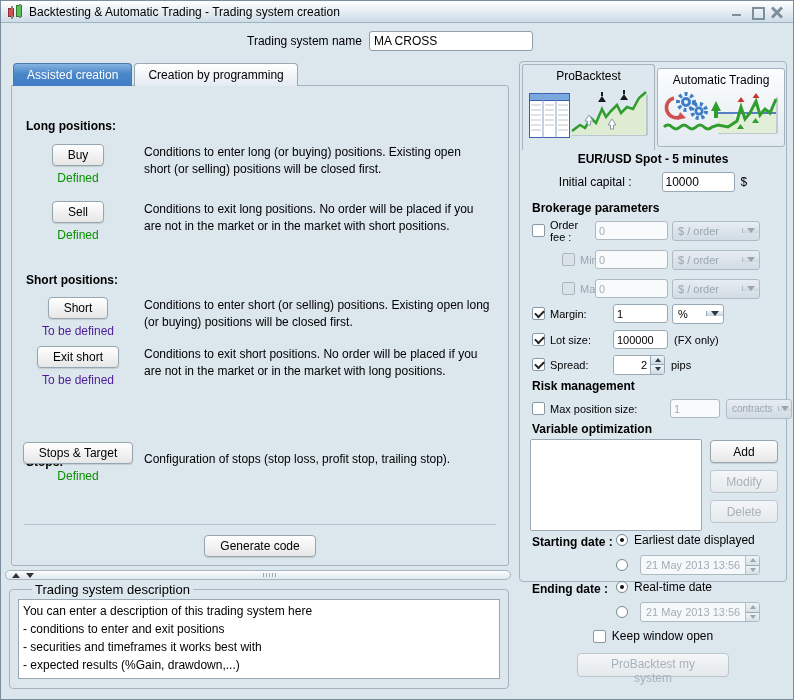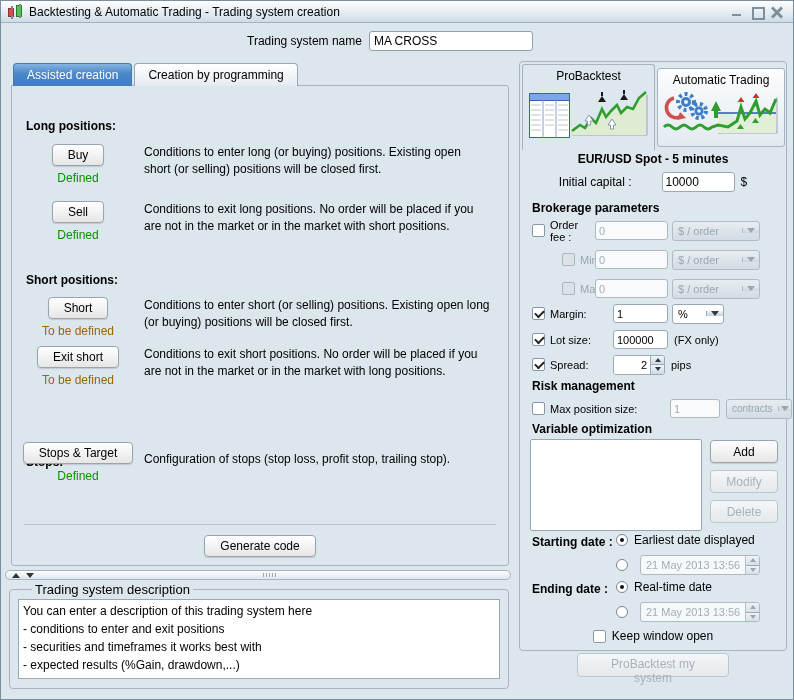--- a/index.html
+++ b/index.html
@@ -38,39 +38,39 @@
   .left-panel{position:absolute;top:84px;left:10px;width:498px;height:481px;
     border:1px solid #a7b4bf;border-radius:0 3px 3px 3px;background:#dce6ed;z-index:2;}
   .lp-title{position:absolute;left:14px;font-weight:bold;font-size:12px;}
   .row{position:absolute;left:0;right:6px;display:flex;}
   .btncol{width:132px;display:flex;flex-direction:column;align-items:center;gap:5px;flex:none;}
   .desc{flex:1;padding-right:12px;line-height:17px;font-size:12px;}
   .btn{border:1px solid #98a4ae;border-radius:4px;background:linear-gradient(#ffffff,#e6e6e6);
     padding:3px 15px;font:12px "Liberation Sans",sans-serif;color:#000;cursor:default;box-shadow:0 1px 1px rgba(0,0,0,.12);}
   .status{font-size:12px;}
   .status.ok{color:#089000;}
-  .status.todo{color:#a16207;}
+  .status.todo{color:#4c1d95;}
   .lp-divider{position:absolute;top:438px;left:12px;right:12px;border-top:1px solid #b7c3cc;}
   .gen-row{position:absolute;top:449px;left:0;right:0;display:flex;justify-content:center;}
   
   .splitter{position:absolute;top:569px;left:4px;width:506px;height:10px;border:1px solid #a7b4bf;border-radius:6px;
     background:linear-gradient(#fcfdfe,#dde7ee);display:flex;align-items:center;padding:0 6px;cursor:row-resize;}
   .sp-arrows{display:flex;gap:6px;align-items:center;}
   .tri-u{width:0;height:0;border-left:4px solid transparent;border-right:4px solid transparent;border-bottom:5px solid #333;}
   .tri-d{width:0;height:0;border-left:4px solid transparent;border-right:4px solid transparent;border-top:5px solid #333;}
   .sp-grip{margin:0 auto;display:flex;gap:2px;}
   .sp-grip i{width:1px;height:4px;background:#9aa8b2;display:block;}
   
   .descbox{position:absolute;top:581px;left:8px;width:500px;height:107px;
     border:1px solid #a7b4bf;border-radius:4px;padding:2px 8px 8px 8px;}
   .descbox legend{font-weight:normal;font-size:13px;padding:0 3px;margin-left:14px;}
   .descbox textarea{width:100%;height:80px;border:1px solid #9aa8b4;background:#fff;resize:none;
     font:12px "Liberation Sans",sans-serif;line-height:18px;padding:2px 4px;}
   
-  .right-panel{position:absolute;top:60px;left:518px;width:268px;height:590px;
+  .right-panel{position:absolute;top:60px;left:518px;width:268px;height:521px;
     border:1px solid #a7b4bf;border-radius:4px;background:#dde7ee;font-size:11px;}
   .card{position:absolute;display:flex;flex-direction:column;align-items:center;gap:2px;padding-top:4px;cursor:default;}
   .card .cap{font-size:12px;}
   .card.pb{top:2px;left:2px;width:133px;height:86px;border:1px solid #a7b4bf;border-bottom:none;border-radius:3px 3px 0 0;
     background:#dde7ee;z-index:2;}
   .card.at{top:6px;left:137px;width:128px;height:79px;border:1px solid #a7b4bf;border-radius:3px;
     background:linear-gradient(#fbfdfe,#e2eaf0);}
   .instrument{position:absolute;top:90px;left:0;right:0;text-align:center;font-weight:bold;font-size:12px;}
   .ic-row{position:absolute;top:110px;left:0;right:0;display:flex;justify-content:center;align-items:center;gap:6px;}
   .rp-title{position:absolute;left:12px;font-weight:bold;font-size:12px;}

